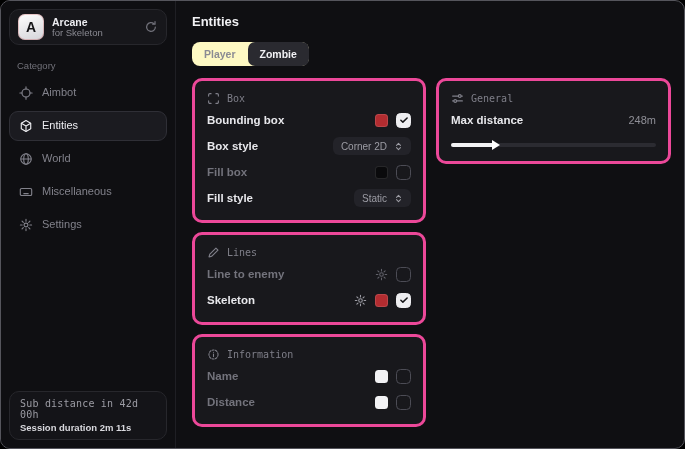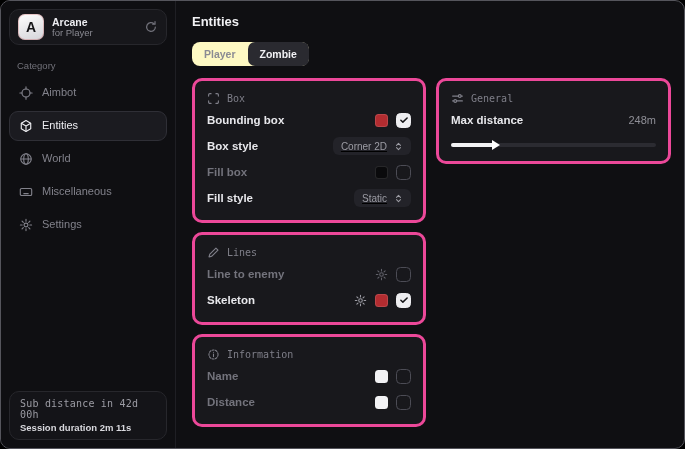--- a/index.html
+++ b/index.html
@@ -61,21 +61,21 @@
   }
   .sec-head {
     display:flex; align-items:center; gap:7px;
     font-family:"DejaVu Sans Mono", monospace; font-size:10px; color:#7f7f89;
     margin:2px 0 4px 0;
   }
   .sec-head .ic { display:flex; color:#7f7f89; }
   .row { display:flex; align-items:center; justify-content:space-between; min-height:22px; margin-top:4px; }
   .row-label { font-size:11.5px; font-weight:bold; color:#e8e8ec; }
   .row.dim .row-label { color:#73737c; }
-  .controls { display:flex; align-items:center; gap:8px;text-decoration:underline; }
+  .controls { display:flex; align-items:center; gap:8px; }
   .swatch { width:13px; height:13px; border-radius:3.5px; border:1px solid rgba(255,255,255,.12); }
   .checkbox {
     width:15px; height:15px; border-radius:4.5px;
     border:1.5px solid #4c4c55; background:transparent;
     display:flex; align-items:center; justify-content:center;
   }
   .checkbox.checked { background:#ededf0; border-color:#ededf0; }
   .dropdown {
     display:flex; align-items:center; gap:7px;
     background:#232329; border-radius:6px; padding:3.5px 8px;
@@ -100,21 +100,21 @@
 </head>
 <body>
 
 <div class="window">
 
   <div class="sidebar">
     <div class="brand">
       <div class="logo">A</div>
       <div class="brand-text">
         <span class="brand-title">Arcane</span>
-        <span class="brand-sub">for Player</span>
+        <span class="brand-sub">for Skeleton</span>
       </div>
       <span class="brand-action">
         <svg width="14" height="14" viewBox="0 0 16 16" fill="none" stroke="currentColor" stroke-width="1.4" stroke-linecap="round">
           <path d="M13 8a5 5 0 1 1-1.6-3.7"></path>
             <path d="M12.6 1.8v2.8H9.8"></path>
         </svg>
       </span>
     </div>
 
     <div class="cat-label">Category</div>

